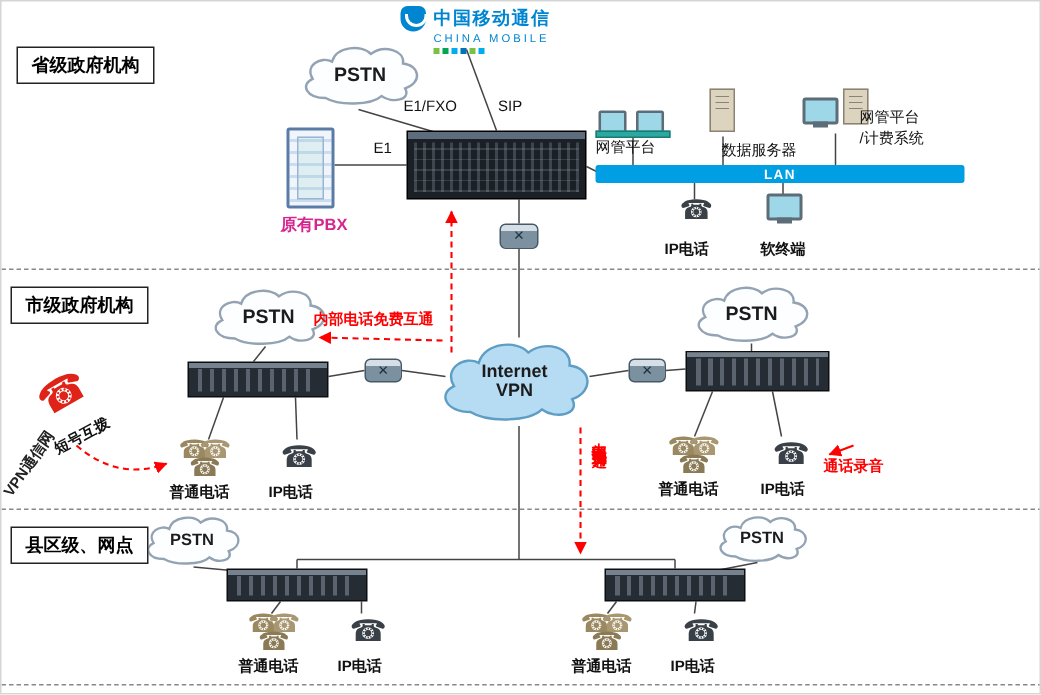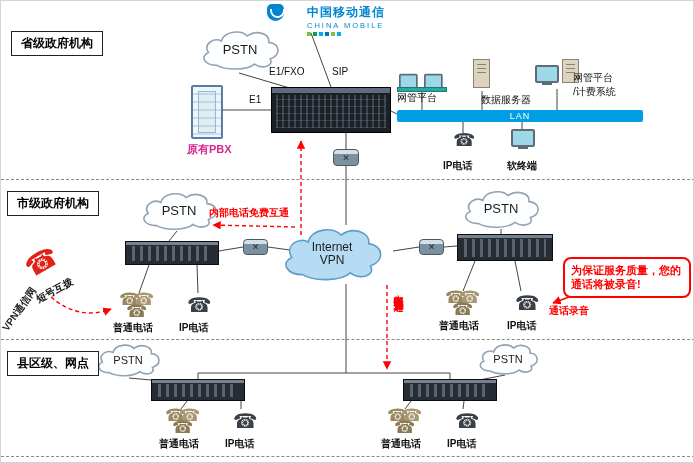--- a/index.html
+++ b/index.html
@@ -7,37 +7,37 @@
   body{font-family:"Liberation Sans","DejaVu Sans",sans-serif}
   .canvas{position:relative;width:694px;height:463px;background:#ffffff;overflow:hidden;margin:0 auto;border:1px solid #d5d5d5}
   .abs{position:absolute}
   .layer-lines{position:absolute;left:0;top:0;z-index:1;pointer-events:none}
   .layer-red{position:absolute;left:0;top:0;z-index:40;pointer-events:none}
   .dash-h{position:absolute;left:0;width:694px;height:0;border-top:1px dashed #888;z-index:0}
 
   .section-box{position:absolute;z-index:10;border:1px solid #222;background:#fff;font-weight:bold;font-size:12px;color:#000;padding:3px 9px;white-space:nowrap}
 
   
-  .logo{z-index:10;display:flex;align-items:flex-start;gap:23px}
+  .logo{z-index:10;display:flex;align-items:flex-start;gap:5px}
   .logo-mark{width:17px;height:17px;background:#0086d1;border-radius:5px 5px 9px 9px;position:relative;flex:0 0 auto}
   .logo-mark::before{content:"";position:absolute;left:3px;top:5px;width:11px;height:7px;border:2px solid #fff;border-top:none;border-radius:0 0 10px 10px}
   .logo-cn{color:#0086d1;font-weight:bold;font-size:12px;letter-spacing:1px;white-space:nowrap}
   .logo-en{color:#0086d1;font-size:7.5px;letter-spacing:2px;white-space:nowrap}
   .logo-dots{display:flex;gap:2px;margin-top:2px}
   .logo-dots i{width:4px;height:4px;display:block}
   .logo-dots i:nth-child(1){background:#7ac143}.logo-dots i:nth-child(2){background:#00a651}
   .logo-dots i:nth-child(3){background:#00aeef}.logo-dots i:nth-child(4){background:#0072bc}
   .logo-dots i:nth-child(5){background:#7ac143}.logo-dots i:nth-child(6){background:#00aeef}
 
   
   .cloud{position:absolute;z-index:5;display:flex;align-items:center;justify-content:center}
   .cloud svg{position:absolute;inset:0;width:100%;height:100%}
   .cloud .cs{fill:#fdfeff;stroke:#93a3b3;stroke-width:1.6}
   .cloud.vpn .cs{fill:#b5dcf2;stroke:#5f9ec4}
-  .cloud .txt{position:relative;z-index:2;font-weight:normal;font-size:13px;color:#1c1c1c;text-align:center;line-height:1.1}
+  .cloud .txt{position:relative;z-index:2;font-weight:bold;font-size:13px;color:#1c1c1c;text-align:center;line-height:1.1}
   .cloud.small .txt{font-size:11px}
   .cloud.vpn .txt{font-size:12px}
 
   
   .rack-lg{position:absolute;z-index:6;background:linear-gradient(180deg,#5d6d7d 0 5px,#1b2026 5px);border:1px solid #000}
   .rack-lg::before{content:"";position:absolute;inset:7px 4px 4px;background:
      repeating-linear-gradient(90deg,rgba(150,168,182,.28) 0 2px,transparent 2px 6px),
      repeating-linear-gradient(0deg,rgba(150,168,182,.22) 0 1px,transparent 1px 7px)}
   .rack-sm{position:absolute;z-index:6;background:linear-gradient(180deg,#76838f 0 3px,#262c34 3px);border:1px solid #0b0e11}
   .rack-sm::before{content:"";position:absolute;inset:4px 6px 3px;background:repeating-linear-gradient(90deg,rgba(168,182,196,.4) 0 3px,transparent 3px 8px)}
@@ -68,21 +68,21 @@
   .ip-tel{position:absolute;z-index:8;font-size:20px;line-height:1;color:#3a4047}
   .red-tel{position:absolute;z-index:8;font-size:27px;line-height:1;color:#e02318;transform:rotate(-30deg)}
 
   .lbl{position:absolute;z-index:12;font-size:10px;color:#111;white-space:nowrap}
   .lbl.bold{font-weight:bold}
   .lbl.center{text-align:left}
   .lbl.magenta{color:#d6258e;font-weight:bold;font-size:11px}
   .lbl.red{color:#f00;font-weight:bold}
 
   
-  .lan{position:absolute;z-index:6;background:#009fe3;border-radius:2px;display:flex;align-items:center;justify-content:center;color:#fff;font-size:9px;font-weight:normal;letter-spacing:1px}
+  .lan{position:absolute;z-index:6;background:#009fe3;border-radius:2px;display:flex;align-items:center;justify-content:center;color:#fff;font-size:9px;font-weight:bold;letter-spacing:1px}
 
   
   .bubble{position:absolute;z-index:45;border:2px solid #f00;border-radius:8px;background:#fff;color:#f00;font-weight:bold;font-size:11px;line-height:1.3;padding:4px 6px;text-align:left}
 
   .vtext{position:absolute;z-index:41;writing-mode:vertical-rl;text-orientation:upright;color:#f00;font-weight:bold;font-size:10px;letter-spacing:1px;white-space:nowrap}
   .rot{transform-origin:left center;z-index:12}
 </style>
 </head>
 <body>
 
@@ -182,21 +182,21 @@
         <use class="cs" href="#cloudPath"></use>
       </svg>
     <div class="txt">PSTN</div>
   </div>
   <div class="cloud small" style="left:474px;top:340px;width:66px;height:36px">
     <svg viewBox="0 0 120 72" preserveAspectRatio="none">
         <use class="cs" href="#cloudPath"></use>
       </svg>
     <div class="txt">PSTN</div>
   </div>
-  <div class="cloud vpn" style="left:276px;top:222px;width:110px;height:62px">
+  <div class="cloud vpn" style="left:287px;top:222px;width:110px;height:62px">
     <svg viewBox="0 0 120 72" preserveAspectRatio="none">
         <use class="cs" href="#cloudPath"></use>
       </svg>
     <div class="txt">
       <div>Internet</div>
       <div>VPN</div>
     </div>
   </div>
 
   
@@ -275,21 +275,20 @@
   <div class="phones" style="left:444px;top:288px">
     <span class="tel p1"></span>
       <span class="tel p2"></span>
       <span class="tel p3"></span>
   </div>
   <div class="lbl bold" style="left:438px;top:318px">普通电话</div>
   <span class="ip-tel" style="left:514px;top:292px"><span class="tel"></span></span>
   <div class="lbl bold" style="left:506px;top:318px">IP电话</div>
 
   
-  <div class="bubble" style="left:562px;top:256px;width:128px">为保证服务质量，您的通话将被录音!</div>
   <div class="lbl red" style="left:548px;top:303px;font-size:10px">通话录音</div>
 
   
   <div class="vtext" style="left:390px;top:286px">内部电话免费互通</div>
 
   
   <div class="phones" style="left:164px;top:406px">
     <span class="tel p1"></span>
       <span class="tel p2"></span>
       <span class="tel p3"></span>

